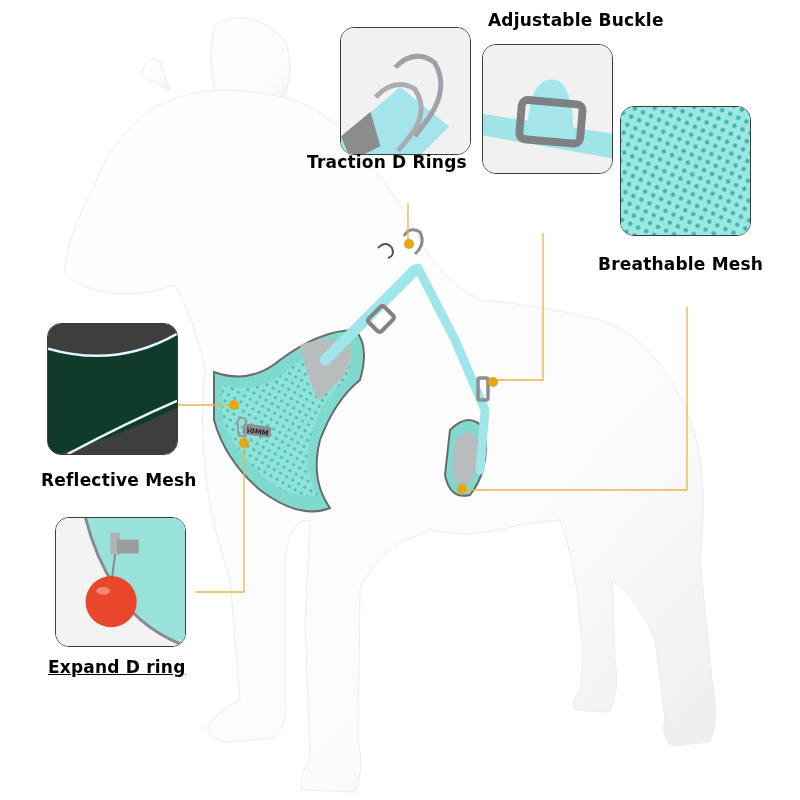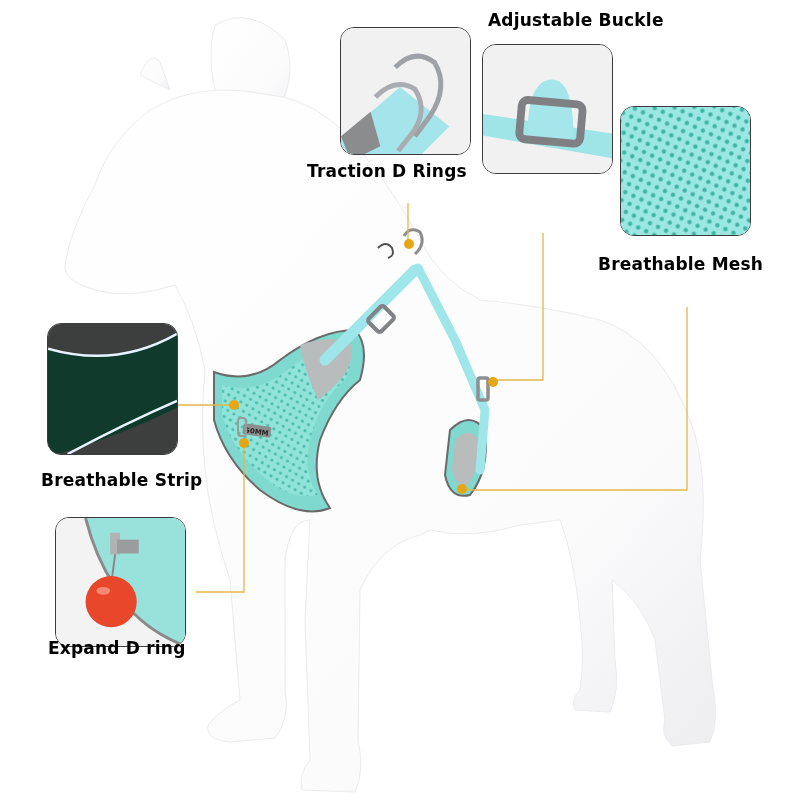--- a/index.html
+++ b/index.html
@@ -96,21 +96,21 @@
 
 <div class="inset" style="left:340px; top:27px; height:128px;">
   <svg viewBox="0 0 131 128">
     <rect width="131" height="128" fill="#f1f1f1"></rect>
     <path d="M-10 120 L60 60 L110 100 L60 150 Z" fill="#a3e5ea"></path>
     <path d="M0 110 L30 85 L40 120 L10 135 Z" fill="#8a8c8e"></path>
     <path d="M55 40 Q75 20 95 35 Q110 60 90 90 L75 110" stroke="#9ea2a6" stroke-width="5" fill="none"></path>
     <path d="M35 70 Q55 50 75 62 Q90 85 70 110 L58 125" stroke="#a9adb1" stroke-width="5" fill="none"></path>
   </svg>
 </div>
-<div class="label" style="left:307px; top:161px;">Traction D Rings</div>
+<div class="label" style="left:307px; top:152px;">Traction D Rings</div>
 
 <div class="label" style="left:488px; top:10px;">Adjustable Buckle</div>
 <div class="inset" style="left:482px; top:44px;">
   <svg viewBox="0 0 131 130">
     <rect width="131" height="130" fill="#f1f1f1"></rect>
     <path d="M0 70 L131 90 L131 115 L0 92 Z" fill="#9fe4e6"></path>
     <path d="M45 95 Q45 35 70 35 Q92 35 92 95 Z" fill="#a5e6ea"></path>
     <rect x="38" y="58" width="62" height="40" rx="6" fill="none" stroke="#7e8083" stroke-width="8" transform="rotate(5 69 78)"></rect>
   </svg>
 </div>
@@ -130,27 +130,27 @@
 <div class="label" style="left:598px; top:246px;margin-top:8px;">Breathable Mesh</div>
 
 <div class="inset" style="left:47px; top:323px; height:132px;">
   <svg viewBox="0 0 131 132">
     <rect width="131" height="132" fill="#3c3f3e"></rect>
     <path d="M0 25 Q70 45 131 10 L131 85 Q70 115 0 135 Z" fill="#0f3a2c"></path>
     <path d="M0 25 Q70 45 131 10" stroke="#e8f4ff" stroke-width="2.5" fill="none"></path>
     <path d="M20 132 Q80 100 131 78" stroke="#e8f4ff" stroke-width="2.5" fill="none"></path>
   </svg>
 </div>
-<div class="label" style="left:41px; top:470px;">Breathable Strip</div>
+<div class="label" style="left:41px; top:470px;">Reflective Mesh</div>
 
 <div class="inset" style="left:55px; top:517px;">
   <svg viewBox="0 0 131 130">
     <rect width="131" height="130" fill="#f3f3f3"></rect>
     <path d="M30 0 L131 0 L131 130 Q80 110 60 70 Q40 40 30 0 Z" fill="#98e2db"></path>
     <path d="M30 0 Q40 40 60 70 Q80 110 131 130" stroke="#8a8a8a" stroke-width="3" fill="none"></path>
     <rect x="55" y="15" width="10" height="22" fill="#b0b2b4"></rect>
     <rect x="62" y="22" width="22" height="14" fill="#9a9c9e"></rect>
     <line x1="60" y1="37" x2="57" y2="60" stroke="#888" stroke-width="2"></line>
     <circle cx="56" cy="85" r="26" fill="#e8472b"></circle>
     <ellipse cx="48" cy="74" rx="7" ry="4" fill="#f59a85" opacity="0.8"></ellipse>
   </svg>
 </div>
-<div class="label" style="left:48px; top:638px;">Expand D ring</div>
+<div class="label" style="left:48px; top:657px;text-decoration:underline;">Expand D ring</div>
 
 </body></html>

